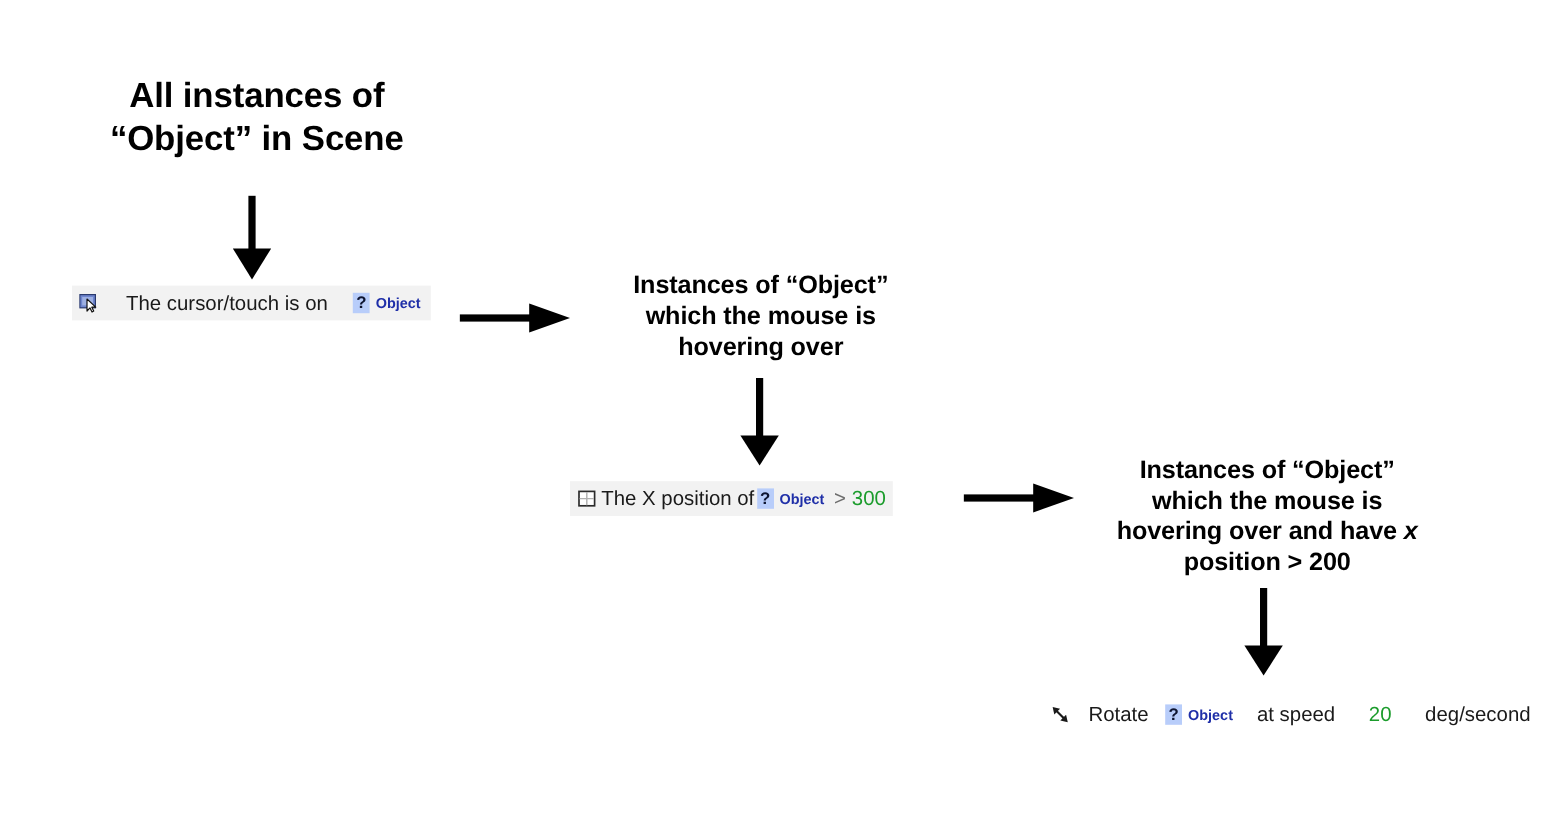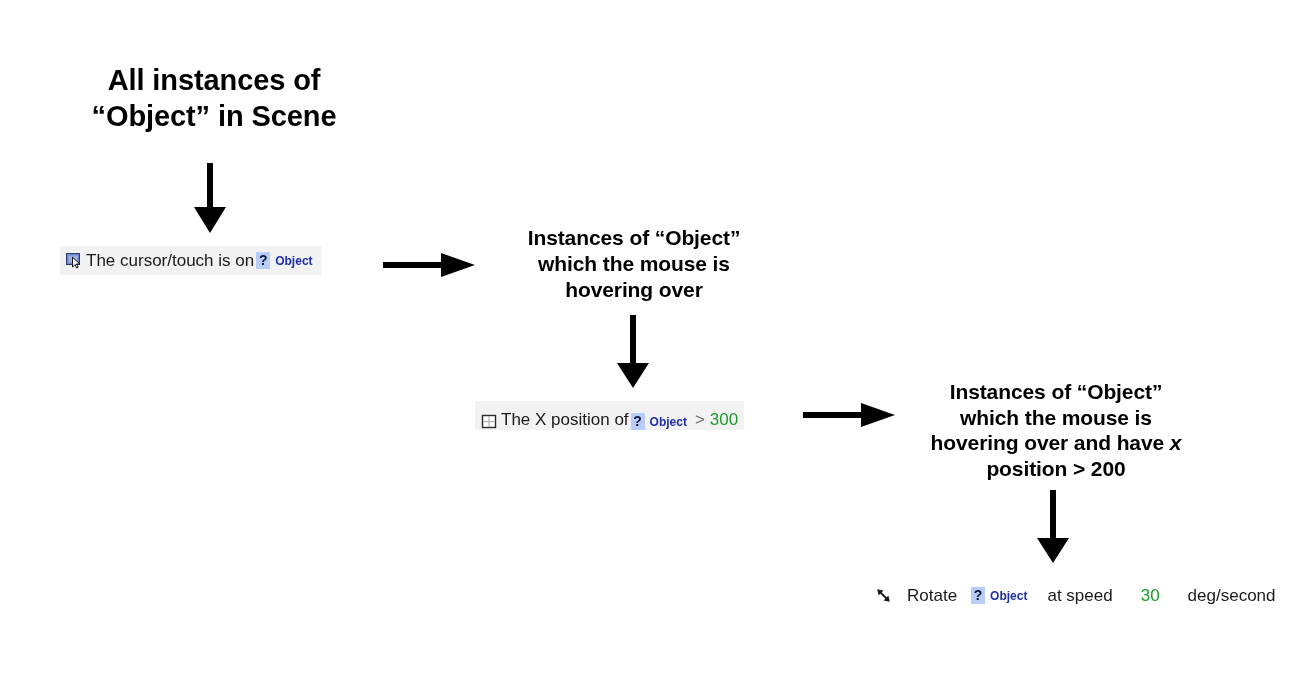--- a/index.html
+++ b/index.html
@@ -74,30 +74,30 @@
     font-size: 17px;
     color: #1a1a1a;
     white-space: nowrap;
     box-sizing: border-box;
   }
   .stmt.shaded {
     background: #f2f2f2;
   }
   #stmt-cursor {
     left: 60px;
-    top: 246px;
+    top: 238px;
     height: 29px;
     padding: 0 6px 0 5px;
+    gap: 19px;
   }
   #stmt-xpos {
     left: 475px;
     top: 401px;
     height: 29px;
     padding: 0 6px 0 5px;
-    align-items: flex-end;
   }
   #stmt-rotate {
     left: 872px;
     top: 581px;
     height: 29px;
     padding: 0 4px 0 2px;
     gap: 12px;
   }
 
   .stmt-icon {
@@ -244,18 +244,18 @@
         <polygon points="14.8,14.8 8.6,13.4 13.4,8.6" fill="#1a1a1a"></polygon>
       </svg>
     </span>
     <span class="stmt-text">Rotate</span>
     <span class="param">
       <span class="param-qmark">?</span>
       <span class="param-name">Object</span>
     </span>
     <span class="stmt-text trail">at speed</span>
     <span class="sp"></span>
-    <span class="num">30</span>
+    <span class="num">20</span>
     <span class="sp"></span>
     <span class="stmt-text">deg/second</span>
   </div>
 
 </div>
 
 </body></html>

